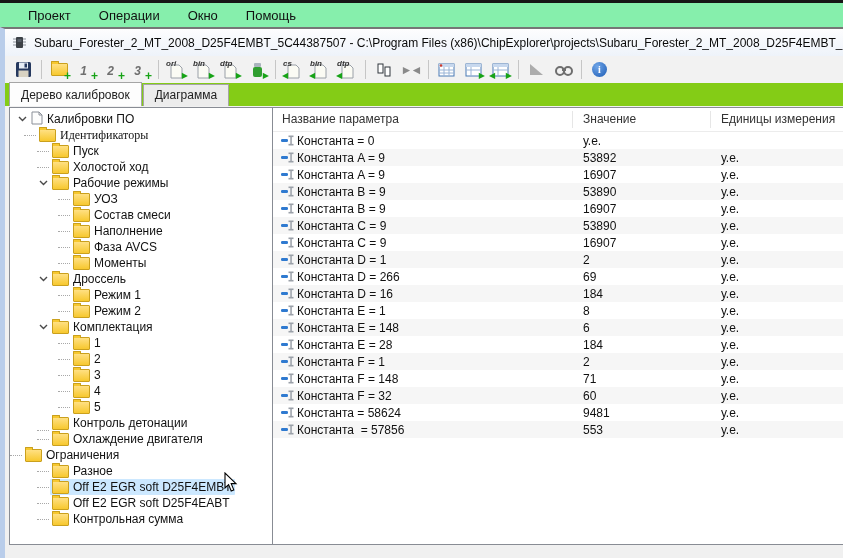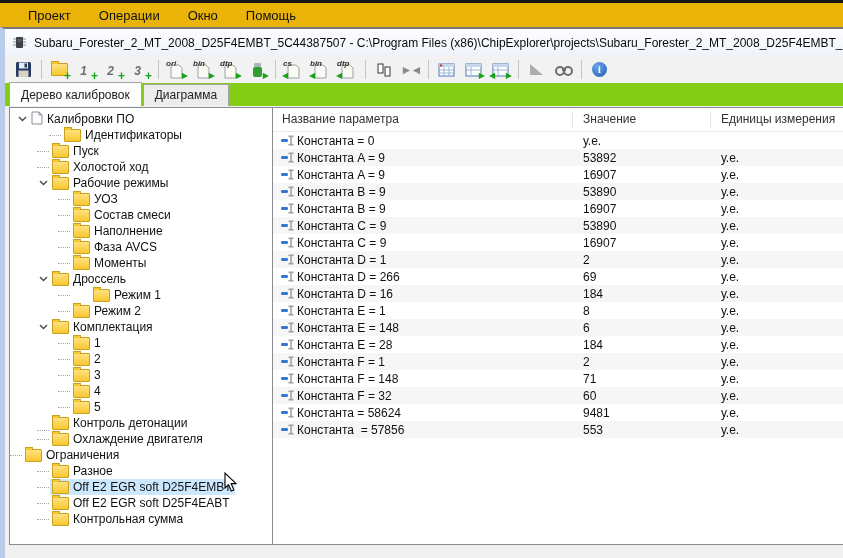--- a/index.html
+++ b/index.html
@@ -1,19 +1,19 @@
 <!DOCTYPE html>
 <html><head>
 <meta charset="utf-8">
 <style>
   html,body{margin:0;padding:0;background:#d8d8d8;}
   .app{position:relative;width:843px;height:558px;background:#f0f0f0;overflow:hidden;
        font-family:"Liberation Sans",sans-serif;font-size:12px;color:#111;}
   
-  .menubar{position:absolute;left:0;top:0;width:843px;height:27px;background:#eab308;
+  .menubar{position:absolute;left:0;top:0;width:843px;height:27px;background:#86efac;
            border-top:3px solid #161616;display:flex;align-items:center;padding-left:14px;box-sizing:border-box;}
   .menu-item{padding:3px 14px;font-size:13px;cursor:default;}
   
   .window{position:absolute;left:0;top:27px;width:843px;height:531px;box-sizing:border-box;
           border-top:2px solid #767676;border-left:5px solid #b9cdea;background:#f0f0f0;}
   .titlebar{height:27px;display:flex;align-items:center;gap:7px;padding-left:7px;
             background:linear-gradient(#fdfdfe,#eef3fa);white-space:nowrap;overflow:hidden;}
   .titlebar .title{font-size:12px;color:#0a0a0a;}
   
   .toolbar{height:27px;background:#f2f2f2;display:flex;align-items:center;padding-left:5px;}
@@ -250,21 +250,21 @@
       <span class="doc-ic">
         <svg width="12" height="14" viewBox="0 0 12 14">
                   <path d="M1 1 h7 l3 3 v9 h-10 z" fill="#fdfdfd" stroke="#8a8f98"></path>
                   <path d="M8 1 v3 h3" fill="none" stroke="#8a8f98"></path>
                 </svg>
       </span>
 
       <span class="lbl">Калибровки ПО</span>
     </span>
   </div>
-          <div class="titem" style="padding-left: 39px;">
+          <div class="titem" style="padding-left: 14px; font-family: Liberation Serif, serif;">
 
     <span class="dots"></span>
     <span class="body">
 
       <span class="folder-ic"></span>
       <span class="lbl">Идентификаторы</span>
     </span>
   </div>
           <div class="titem" style="padding-left: 27px;">
 
@@ -348,21 +348,21 @@
                 <path d="M1 1 L4.5 4.5 L8 1" fill="none" stroke="#4a4a4a" stroke-width="1.4"></path>
               </svg>
     </span>
 
     <span class="body">
 
       <span class="folder-ic"></span>
       <span class="lbl">Дроссель</span>
     </span>
   </div>
-          <div class="titem" style="padding-left: 48px; gap: 20px;">
+          <div class="titem" style="padding-left: 48px;">
 
     <span class="dots"></span>
     <span class="body">
 
       <span class="folder-ic"></span>
       <span class="lbl">Режим 1</span>
     </span>
   </div>
           <div class="titem" style="padding-left: 48px;">
 

